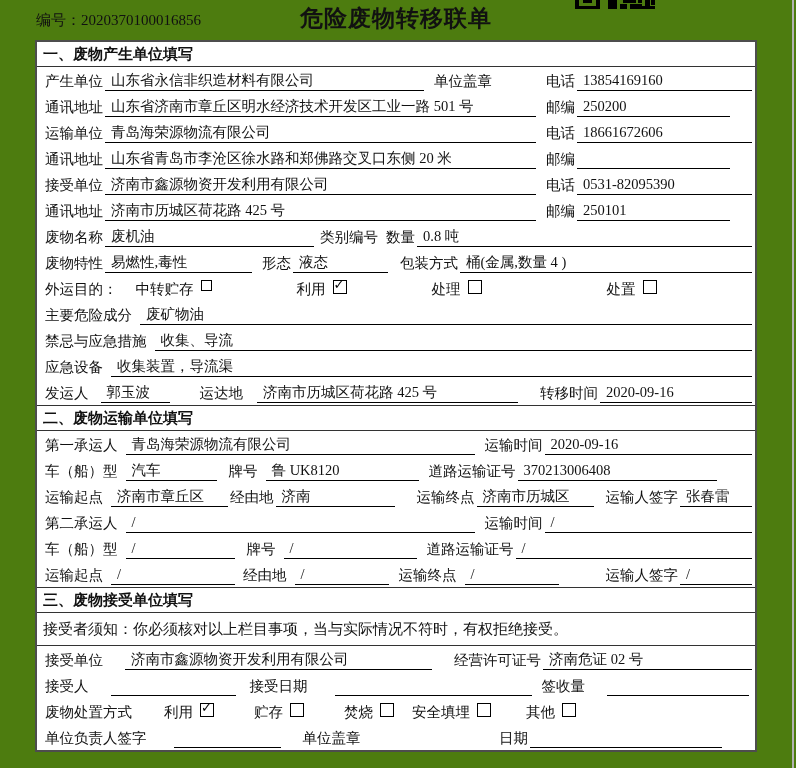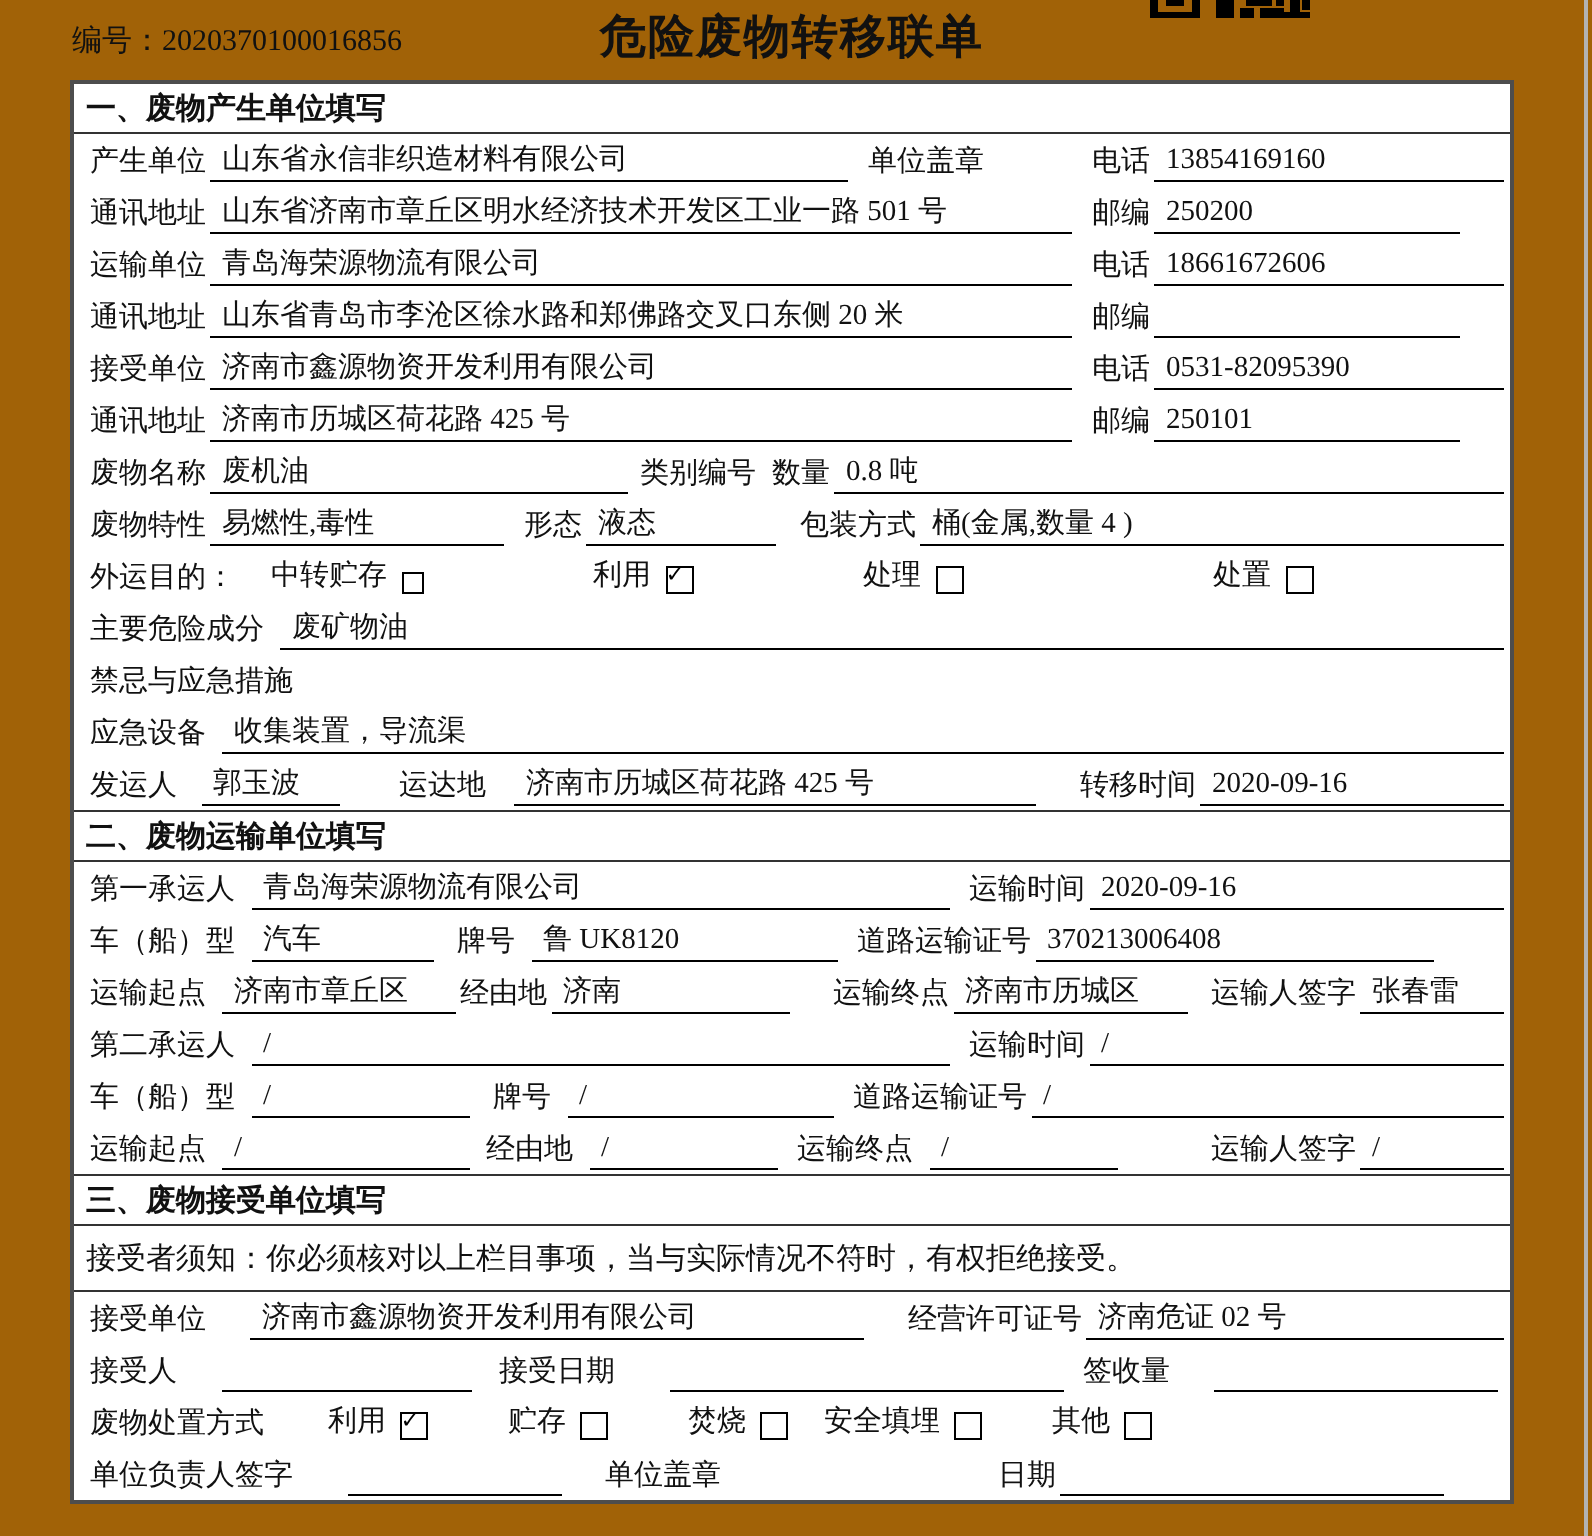--- a/index.html
+++ b/index.html
@@ -1,33 +1,33 @@
 <!DOCTYPE html>
 <html><head>
 <meta charset="utf-8">
 <style>
   html,body{margin:0;padding:0;background:#fff;}
-  .page{position:relative;width:796px;height:768px;background:#a16207;overflow:hidden;
+  .page{position:relative;width:796px;height:768px;background:#4d7c0f;overflow:hidden;
         font-family:"Liberation Serif","DejaVu Serif",serif;color:#111;}
   .right-edge{position:absolute;right:2px;top:0;width:2px;height:768px;background:#b3b3b3;}
   .header{position:relative;height:40px;}
   .serial{position:absolute;left:36px;top:11px;font-size:15px;white-space:nowrap;}
   .doc-title{position:absolute;left:35px;top:3px;width:722px;text-align:center;
              font-size:23px;font-weight:bold;letter-spacing:1px;}
   .qr{position:absolute;left:575px;top:0;}
   .form{margin-left:35px;width:718px;border:2px solid #4d4d4d;background:#fff;}
   .sec-title{font-size:15px;font-weight:bold;padding:3px 6px 2px 6px;border-bottom:1.5px solid #333;}
   .bt{border-top:1.5px solid #333;}
   .notice{font-size:15px;padding:7px 6px 6px 6px;border-bottom:1.5px solid #333;white-space:nowrap;}
   .row{display:flex;align-items:flex-end;height:24px;padding:0 3px 2px 6px;font-size:14.5px;white-space:nowrap;}
   .lbl{flex:none;height:19px;line-height:19px;padding:0 2px;}
   .ul{border-bottom:1px solid #000;height:19px;line-height:19px;padding:0 3px 0 6px;overflow:hidden;flex:none;}
   .grow{flex:1 1 auto;}
   .sp{flex:1 1 auto;}
-  .opt{display:flex;align-items:flex-end;height:19px;font-family:Liberation Mono, monospace;}
+  .opt{display:flex;height:19px;}
   .opt-label{height:19px;line-height:19px;}
   .cb{flex:none;width:12px;height:12px;border:1px solid #000;margin:0 0 2px 7px;position:relative;}
   .cb.small{width:9px;height:9px;}
   .cb.checked::after{content:"\2713";position:absolute;top:-4px;left:0px;font-size:13px;color:#000;}
 </style>
 </head>
 <body>
 
 <div class="page">
   <div class="right-edge"></div>
@@ -138,20 +138,21 @@
       </span>
     </div>
 
     <div class="row">
       <span class="lbl">主要危险成分</span>
       <span class="ul grow" style="margin-left:6px">废矿物油</span>
     </div>
 
     <div class="row">
       <span class="lbl">禁忌与应急措施</span>
+      <span class="ul grow" style="margin-left:6px">收集、导流</span>
     </div>
 
     <div class="row">
       <span class="lbl">应急设备</span>
       <span class="ul grow" style="margin-left:6px">收集装置，导流渠</span>
     </div>
 
     <div class="row">
       <span class="lbl">发运人</span>
       <span class="ul" style="width:60px;margin-left:10px">郭玉波</span>

